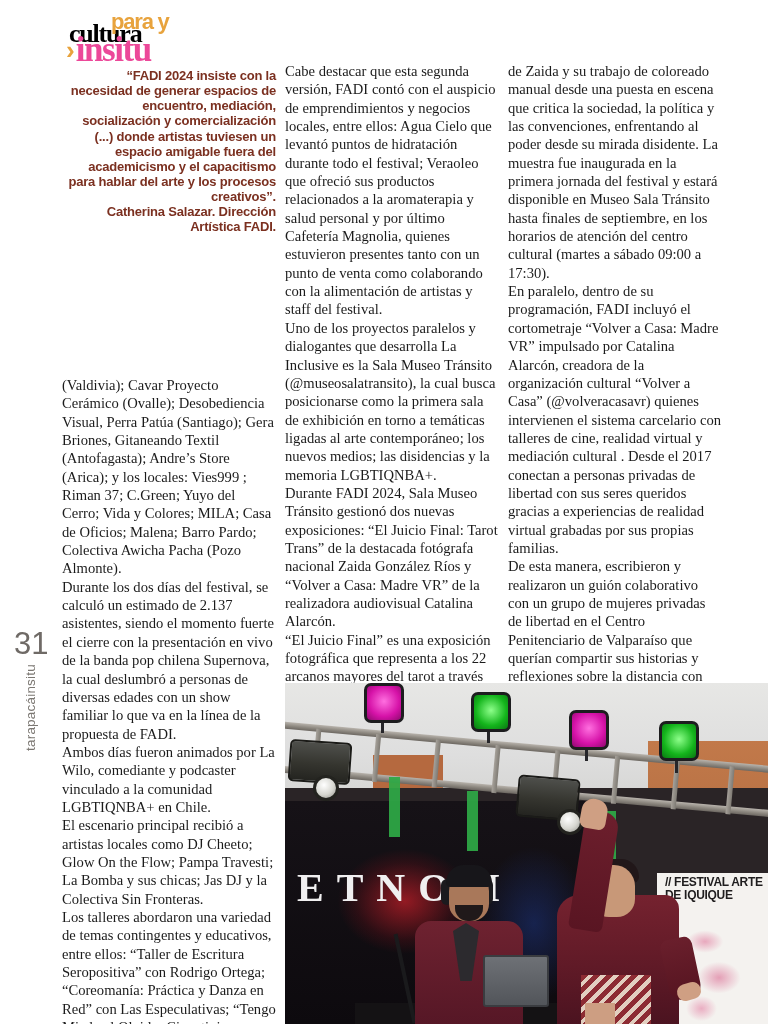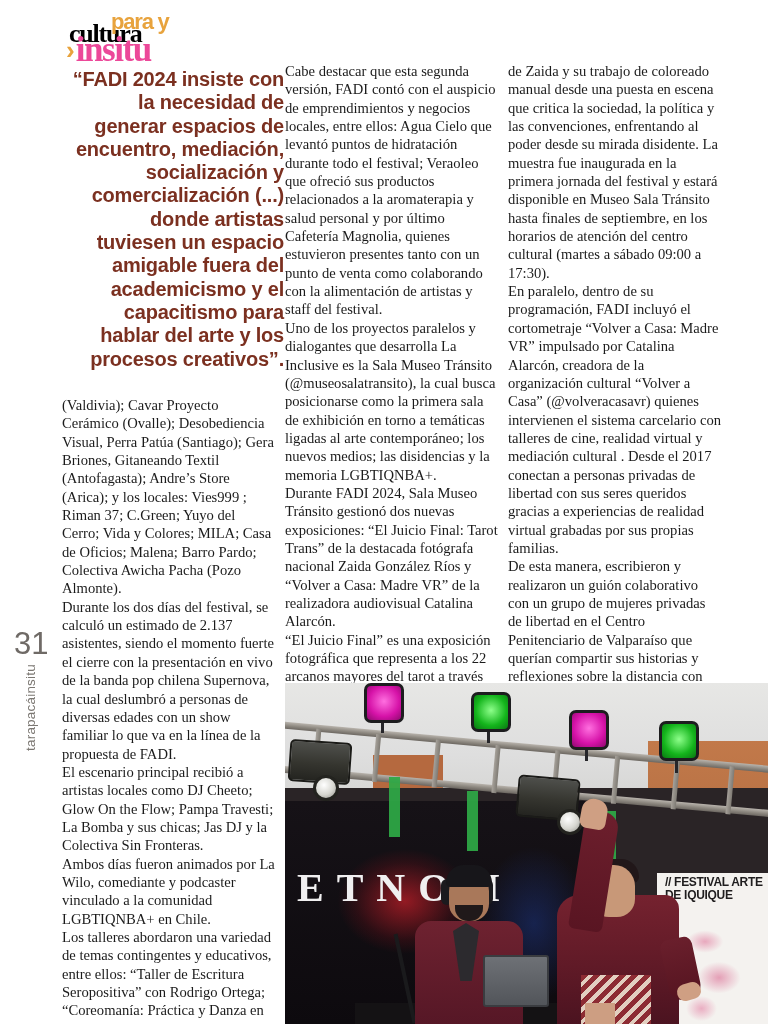--- a/index.html
+++ b/index.html
@@ -104,42 +104,41 @@
 
   
   #pull-quote {
     position: absolute;
     left: 62px;
     top: 68px;
     width: 214px;
     text-align: right;
     font-family: "Liberation Sans", sans-serif;
     font-weight: bold;
-    font-size: 20px;
+    font-size: 13px;
     line-height: 1.165;
     color: #7b3020;
     letter-spacing: -0.2px;
-    margin-left: 8px;
   }
   #pull-quote-attrib {
     display: block;
   }
 
   
   .column {
     position: absolute;
     width: 214px;
     font-family: "Liberation Serif", serif;
     font-size: 14.6px;
     line-height: 1.257;
     color: #1b1b1b;
     text-align: left;
     hyphens: manual;
   }
-  #column-1 { left: 62px;  top: 396px; height: 560px; }
+  #column-1 { left: 62px;  top: 376px; height: 560px; }
   #column-2 { left: 285px; top: 62px;  height: 630px; }
   #column-3 { left: 508px; top: 62px;  height: 630px; }
 
   .column p {
     margin: 0;
   }
   .subhead {
     font-family: "Liberation Sans", sans-serif;
     font-weight: bold;
     font-size: 14.4px;
@@ -522,27 +521,28 @@
   <div id="logo-cultura">cultura</div>
   <div id="logo-artey">para y</div>
   <div id="logo-insitu-wrap">
     <span id="logo-arrow">›</span>
     <span id="logo-insitu">insitu</span>
   </div>
 </div>
 
 <div id="pull-quote">
   <span>“FADI 2024 insiste con la necesidad de generar espacios de encuentro, mediación, socialización y comercialización (...) donde artistas tuviesen un espacio amigable fuera del academicismo y el capacitismo para hablar del arte y los procesos creativos”.</span>
+  <span id="pull-quote-attrib">Catherina Salazar. Dirección Artística FADI.</span>
 </div>
 
 <div class="column" id="column-1">
   <p>(Valdivia); Cavar Proyecto Cerámico (Ovalle); Desobediencia Visual, Perra Patúa (Santiago); Gera Briones, Gitaneando Textil (Antofagasta); Andre’s Store (Arica); y los locales: Vies999 ; Riman 37; C.Green; Yuyo del Cerro; Vida y Colores; MILA; Casa de Oficios; Malena; Barro Pardo; Colectiva Awicha Pacha (Pozo Almonte).</p>
   <p>Durante los dos días del festival, se calculó un estimado de 2.137 asistentes, siendo el momento fuerte el cierre con la presentación en vivo de la banda pop chilena Supernova, la cual deslumbró a personas de diversas edades con un show familiar lo que va en la línea de la propuesta de FADI.</p>
+  <p>Ambos días fueron animados por La Wilo, comediante y podcaster vinculado a la comunidad LGBTIQNBA+ en Chile.</p>
   <p>El escenario principal recibió a artistas locales como DJ Cheeto; Glow On the Flow; Pampa Travesti; La Bomba y sus chicas; Jas DJ y la Colectiva Sin Fronteras.</p>
-  <p>Ambos días fueron animados por La Wilo, comediante y podcaster vinculado a la comunidad LGBTIQNBA+ en Chile.</p>
   <p>Los talleres abordaron una variedad de temas contingentes y educativos, entre ellos: “Taller de Escritura Seropositiva” con Rodrigo Ortega;  “Coreomanía: Práctica y Danza en Red” con Las Especulativas;  “Tengo Miedo al Olvido: Cianotipia y Archivo Personal” con el Club de Estampa;  “Old Way</p>
 </div>
 
 <div class="column" id="column-2">
   <p>Cabe destacar que esta segunda versión, FADI contó con el auspicio de emprendimientos y negocios locales, entre ellos: Agua Cielo que levantó puntos de hidratación durante todo el festival; Veraoleo que ofreció sus productos relacionados a la aromaterapia y salud personal y por último Cafetería Magnolia, quienes estuvieron presentes tanto con un punto de venta como colaborando con la alimentación de artistas y staff del festival.</p>
   <p>Uno de los proyectos paralelos y dialogantes que desarrolla La Inclusive es la Sala Museo Tránsito (@museosalatransito), la cual busca posicionarse como la primera sala de exhibición en torno a temáticas ligadas al arte contemporáneo; los nuevos medios; las disidencias y la memoria LGBTIQNBA+.</p>
   <p>Durante FADI 2024, Sala Museo Tránsito gestionó dos nuevas exposiciones: “El Juicio Final: Tarot Trans” de la destacada fotógrafa nacional Zaida González Ríos y “Volver a Casa: Madre VR” de la realizadora audiovisual Catalina Alarcón.</p>
   <p>“El Juicio Final” es una exposición fotográfica que representa a los 22 arcanos mayores del tarot a través de personas de disidencia sexual, racial, etaria y fuera de la normatividad. En esta muestra se puede apreciar el sello de la fotografía</p>
 </div>
 

